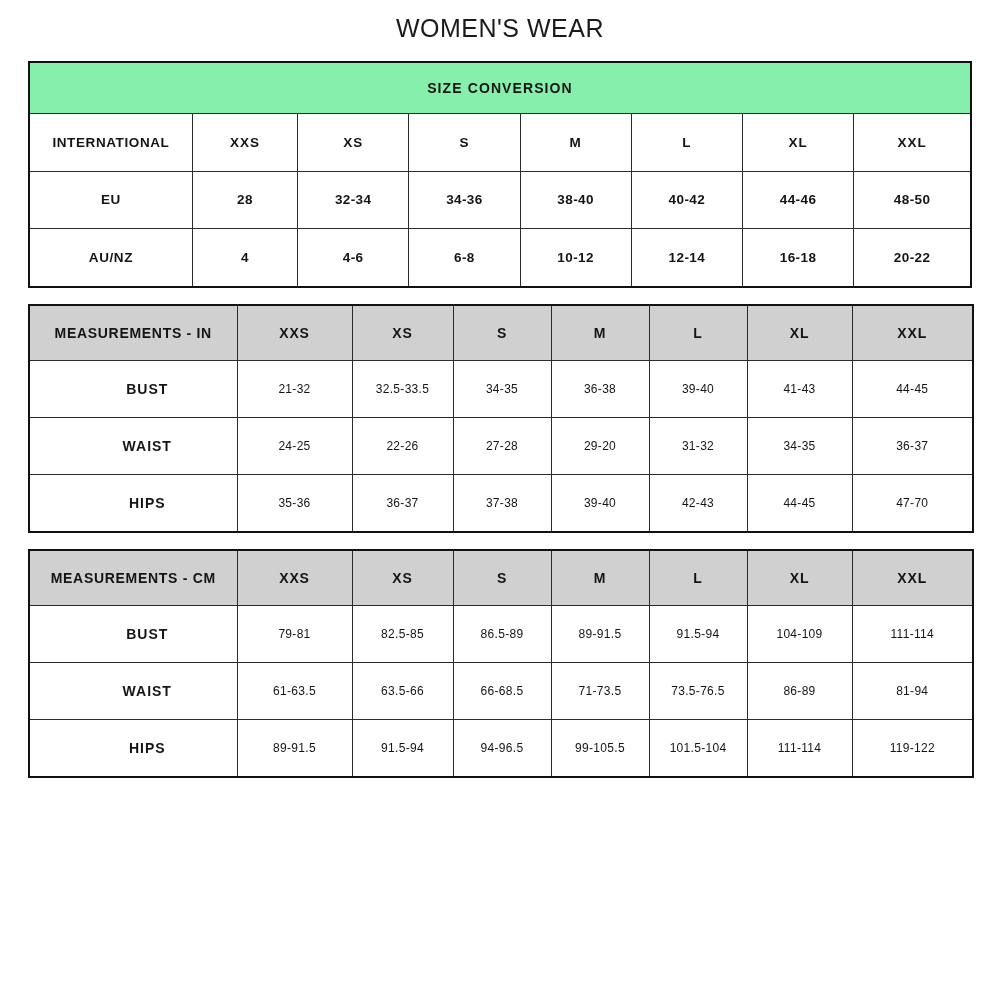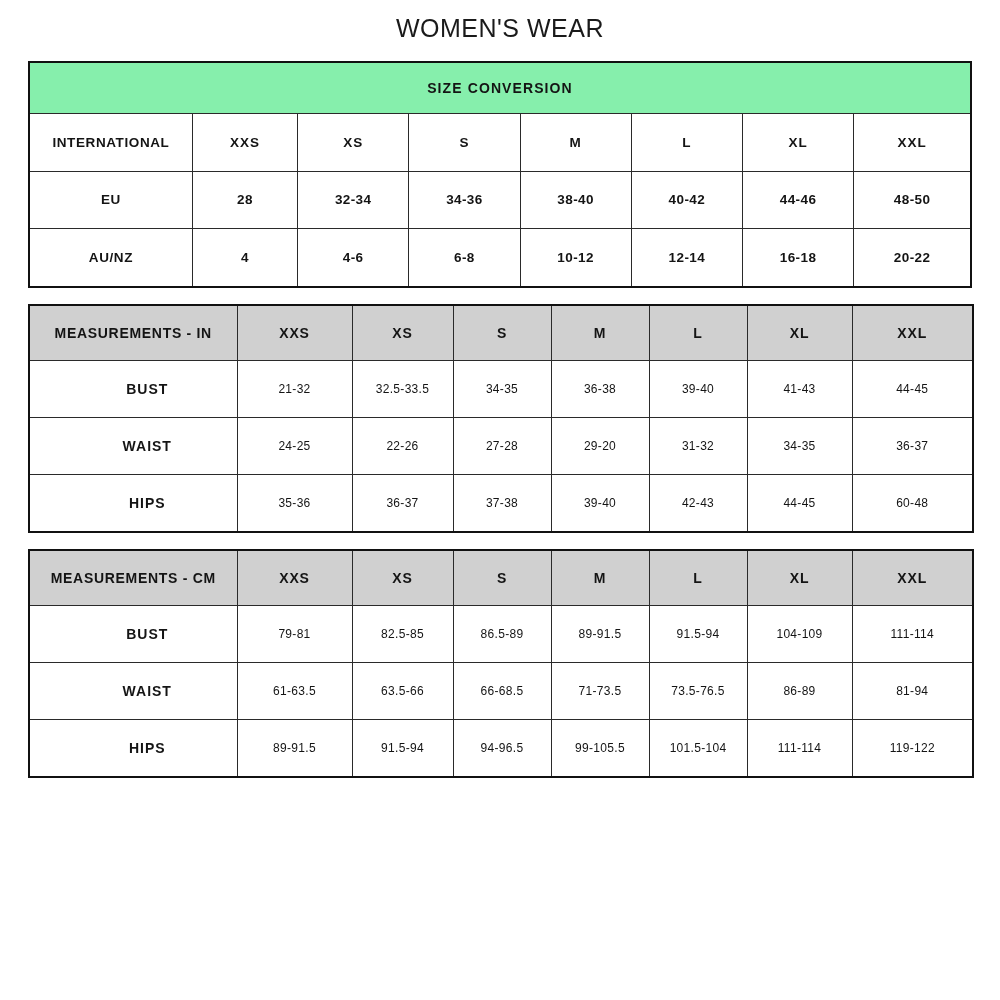--- a/index.html
+++ b/index.html
@@ -200,21 +200,21 @@
         <td>36-37</td>
       </tr>
       <tr>
         <td class="row-label">HIPS</td>
         <td>35-36</td>
         <td>36-37</td>
         <td>37-38</td>
         <td>39-40</td>
         <td>42-43</td>
         <td>44-45</td>
-        <td>60-48</td>
+        <td>47-70</td>
       </tr>
     </tbody>
   </table>
 
   <div class="spacer"></div>
 
   <table class="measure">
     <colgroup>
       <col style="width:208px">
       <col style="width:115px">

